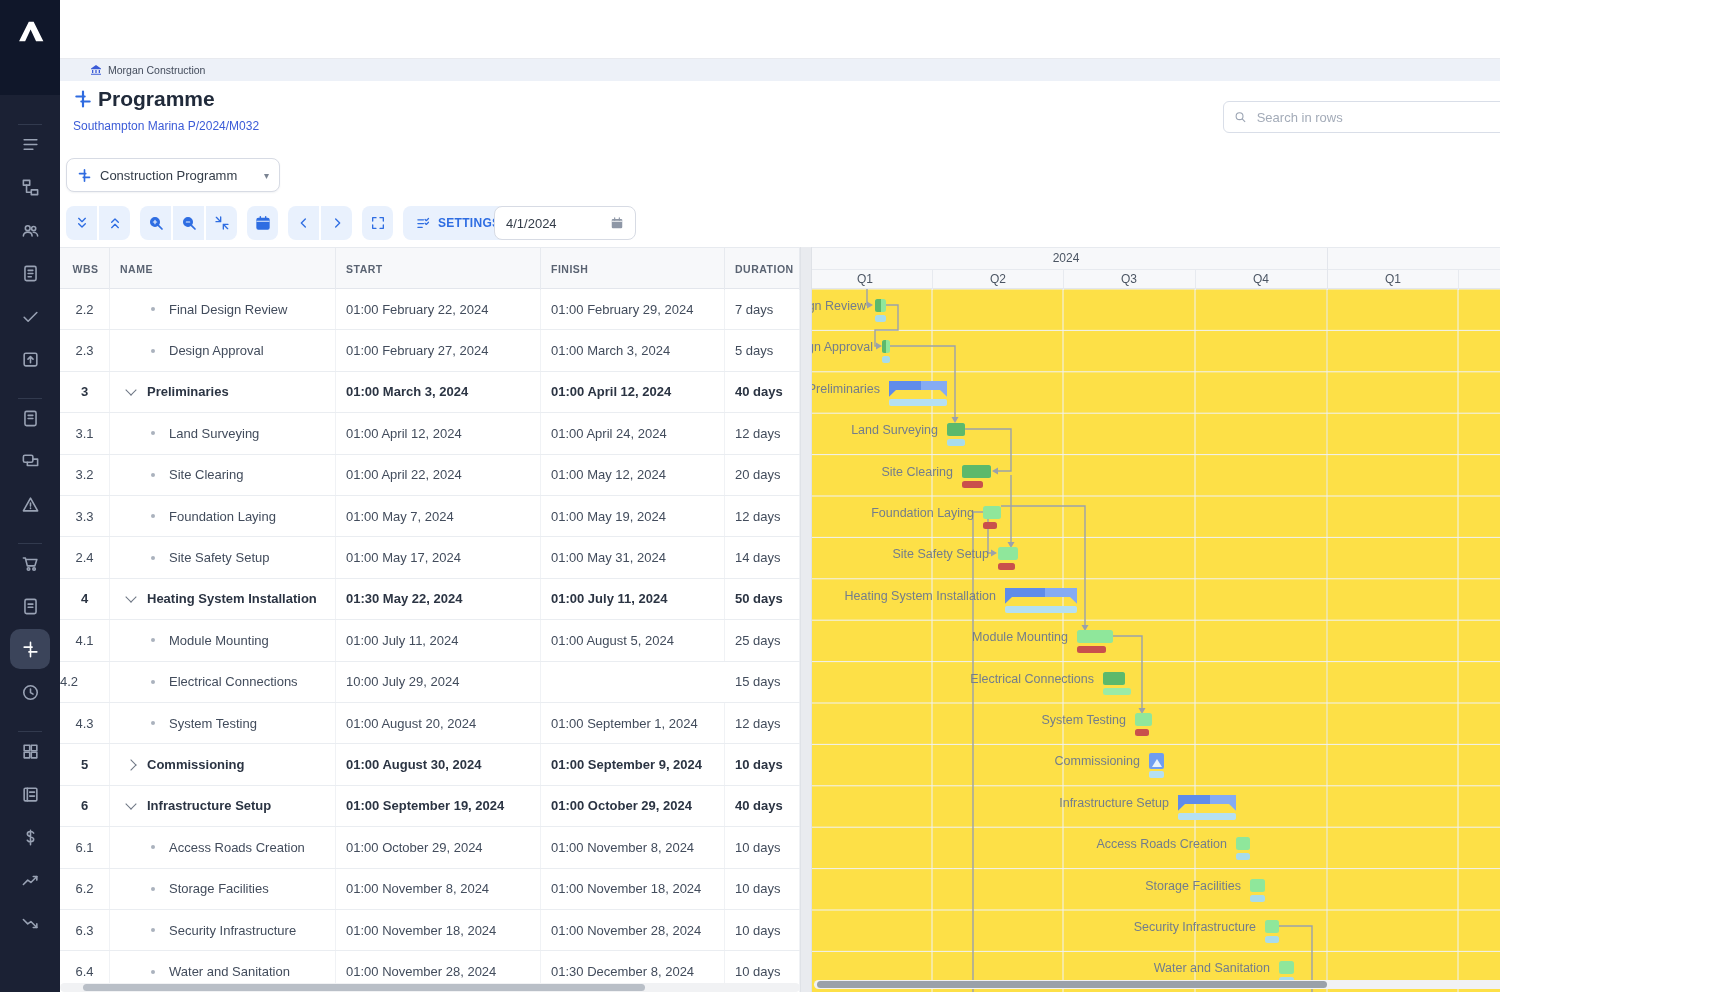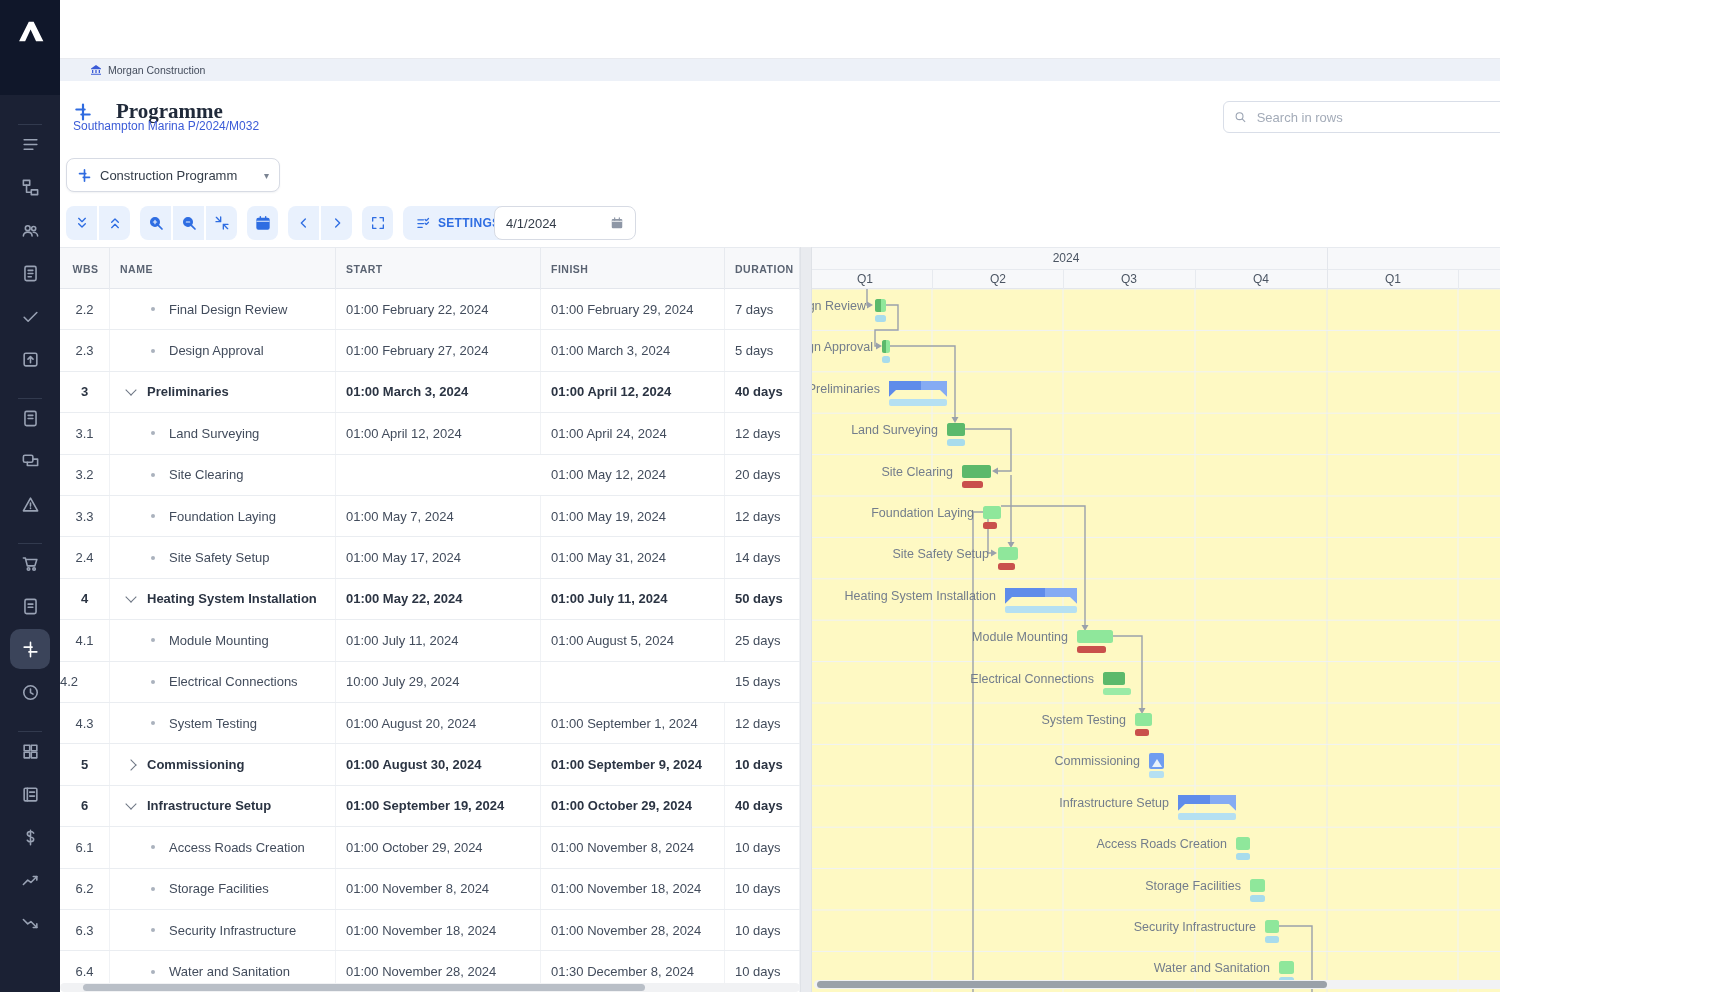--- a/index.html
+++ b/index.html
@@ -23,21 +23,21 @@
   .bell{margin-left:26px;display:flex;align-items:center;}
   
   .sidebar{left:0;top:58px;width:60px;height:934px;background:#1b2134;z-index:6;}
   .side-item{position:absolute;left:10px;width:40px;height:40px;display:flex;align-items:center;justify-content:center;border-radius:10px;cursor:pointer;}
   .side-item.active{background:#3b445a;}
   .side-div{position:absolute;left:18px;width:24px;height:0;border-top:1px solid #323a4e;}
   
   .crumb-bar{left:60px;top:58px;width:1668px;height:23px;background:#edf1f8;display:flex;align-items:center;padding-left:30px;box-sizing:border-box;gap:6px;}
   .crumb-text{font-size:10.5px;color:#434c5c;}
   
-  .title-row{left:73px;top:99px;display:flex;align-items:center;gap:23px;font-family:Liberation Serif, serif;}
+  .title-row{left:73px;top:87px;display:flex;align-items:center;gap:5px;}
   .page-title{font-size:21px;font-weight:700;color:#202a3a;}
   .subtitle{left:73px;top:119px;font-size:12px;color:#3b5bd7;cursor:pointer;}
   .search-box{left:1223px;top:101px;width:288px;height:32px;border:1px solid #d9dee8;border-radius:6px;background:#fff;
               display:flex;align-items:center;padding:12px 10px;box-sizing:border-box;gap:8px;}
   .search-box input{border:none;outline:none;font-size:13px;color:#333;width:100%;font-family:"Liberation Sans",sans-serif;background:transparent;}
   .search-box input::placeholder{color:#a3abb8;}
   .icon-btn{width:32px;height:32px;border:1px solid #d9dee8;border-radius:6px;background:#fff;display:flex;align-items:center;justify-content:center;cursor:pointer;}
   .create-btn{left:1594px;top:101px;width:108px;height:32px;background:#3b49d8;border-radius:6px;color:#fff;
               font-size:12.5px;font-weight:700;display:flex;align-items:center;justify-content:center;cursor:pointer;}
   
@@ -60,21 +60,21 @@
   .trow{position:absolute;left:0;width:740px;border-bottom:1px solid #eaedf1;box-sizing:border-box;}
   .td{position:absolute;top:0;height:100%;display:flex;align-items:center;font-size:13px;color:#424c5c;border-right:1px solid #f0f2f5;box-sizing:border-box;padding-left:10px;overflow:hidden;white-space:nowrap;}
   .trow.parent .td{font-weight:700;color:#2b3443;}
   .bullet{width:4px;height:4px;border-radius:50%;background:#aab2bd;margin-right:14px;flex:none;}
   .rchev{width:7px;height:7px;border-right:1.5px solid #6d7684;border-bottom:1.5px solid #6d7684;flex:none;margin-right:12px;}
   .rchev.open{transform:rotate(45deg);margin-top:-3px;}
   .rchev.closed{transform:rotate(-45deg);}
   
   .splitter{left:800px;top:247px;width:12px;height:745px;background:#e9ebef;border-left:1px solid #dfe2e7;border-right:1px solid #dfe2e7;box-sizing:border-box;cursor:col-resize;}
   
-  .gantt{left:812px;top:247px;width:904px;height:745px;overflow:hidden;background:#fef9c3;}
+  .gantt{left:812px;top:247px;width:904px;height:745px;overflow:hidden;background:#fde047;}
   .g-head{position:absolute;left:0;top:0;width:904px;height:42px;background:#f7f8fa;border-top:1px solid #e7eaef;border-bottom:1px solid #e3e6ec;box-sizing:border-box;}
   .g-year,.g-q{position:absolute;font-size:12px;color:#4b5563;transform:translateX(-50%);}
   .g-year{top:3px;} .g-q{top:24px;}
   .g-body{position:absolute;left:0;top:42px;width:904px;height:703px;}
   .g-label{position:absolute;font-size:12.5px;color:#737d8c;white-space:nowrap;transform:translateY(-50%);}
   .g-bar{position:absolute;border-radius:2.5px;}
   .g-prog{position:absolute;left:0;top:0;height:100%;border-radius:2.5px 0 0 2.5px;}
   .summary{position:absolute;}
   .summary .main{position:absolute;left:0;top:0;width:100%;height:16px;
     background:linear-gradient(90deg,#5f8cea 0%,#5f8cea 55%,#85abf3 55%,#85abf3 100%);
@@ -469,20 +469,23 @@
         </div>
       </div>
       <div class="trow child" style="top: 165.6px; height: 41.4px;">
         <div class="td" style="left: 0px; width: 50px; justify-content: center; padding-left: 0px;">
           <span>3.2</span>
         </div>
         <div class="td" style="left: 50px; width: 226px; padding-left: 0px;">
           <span class="bullet" style="margin-left:41px;"></span>
           <span>Site Clearing</span>
         </div>
+        <div class="td" style="left: 276px; width: 205px;">
+          <span>01:00 April 22, 2024</span>
+        </div>
         <div class="td" style="left: 481px; width: 184px;">
           <span>01:00 May 12, 2024</span>
         </div>
         <div class="td" style="left: 665px; width: 75px;">
           <span>20 days</span>
         </div>
       </div>
       <div class="trow child" style="top: 207px; height: 41.4px;">
         <div class="td" style="left: 0px; width: 50px; justify-content: center; padding-left: 0px;">
           <span>3.3</span>
@@ -521,21 +524,21 @@
       </div>
       <div class="trow parent" style="top: 289.8px; height: 41.4px;">
         <div class="td" style="left: 0px; width: 50px; justify-content: center; padding-left: 0px;">
           <span>4</span>
         </div>
         <div class="td" style="left: 50px; width: 226px; padding-left: 0px;">
           <span class="rchev open" style="margin-left:17px;"></span>
           <span>Heating System Installation</span>
         </div>
         <div class="td" style="left: 276px; width: 205px;">
-          <span>01:00 May 22, 2024</span>
+          <span>01:30 May 22, 2024</span>
         </div>
         <div class="td" style="left: 481px; width: 184px;">
           <span>01:00 July 11, 2024</span>
         </div>
         <div class="td" style="left: 665px; width: 75px;">
           <span>50 days</span>
         </div>
       </div>
       <div class="trow child" style="top: 331.2px; height: 41.4px;">
         <div class="td" style="left: 0px; width: 50px; justify-content: center; padding-left: 0px;">

